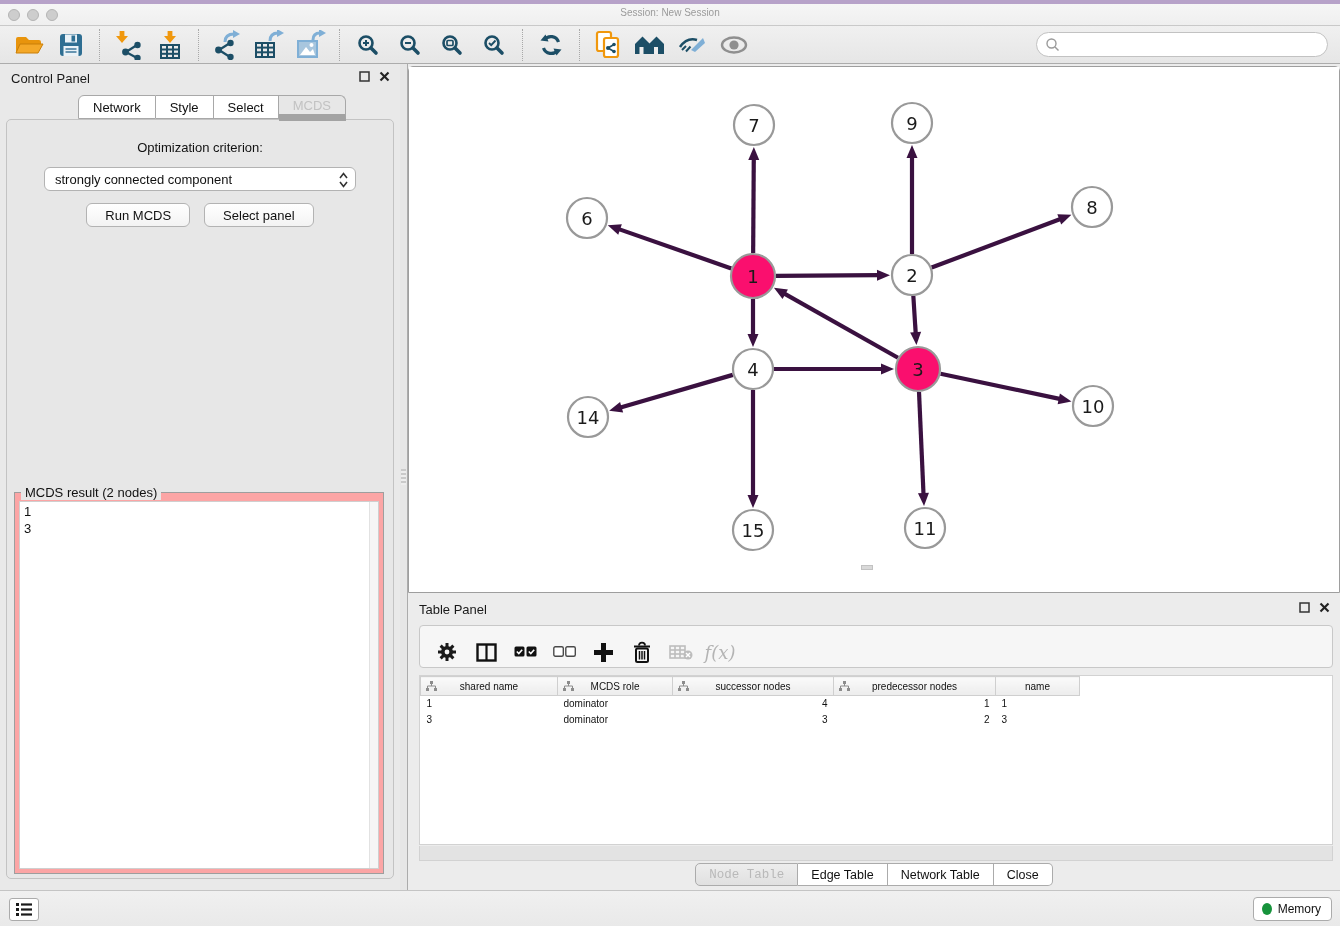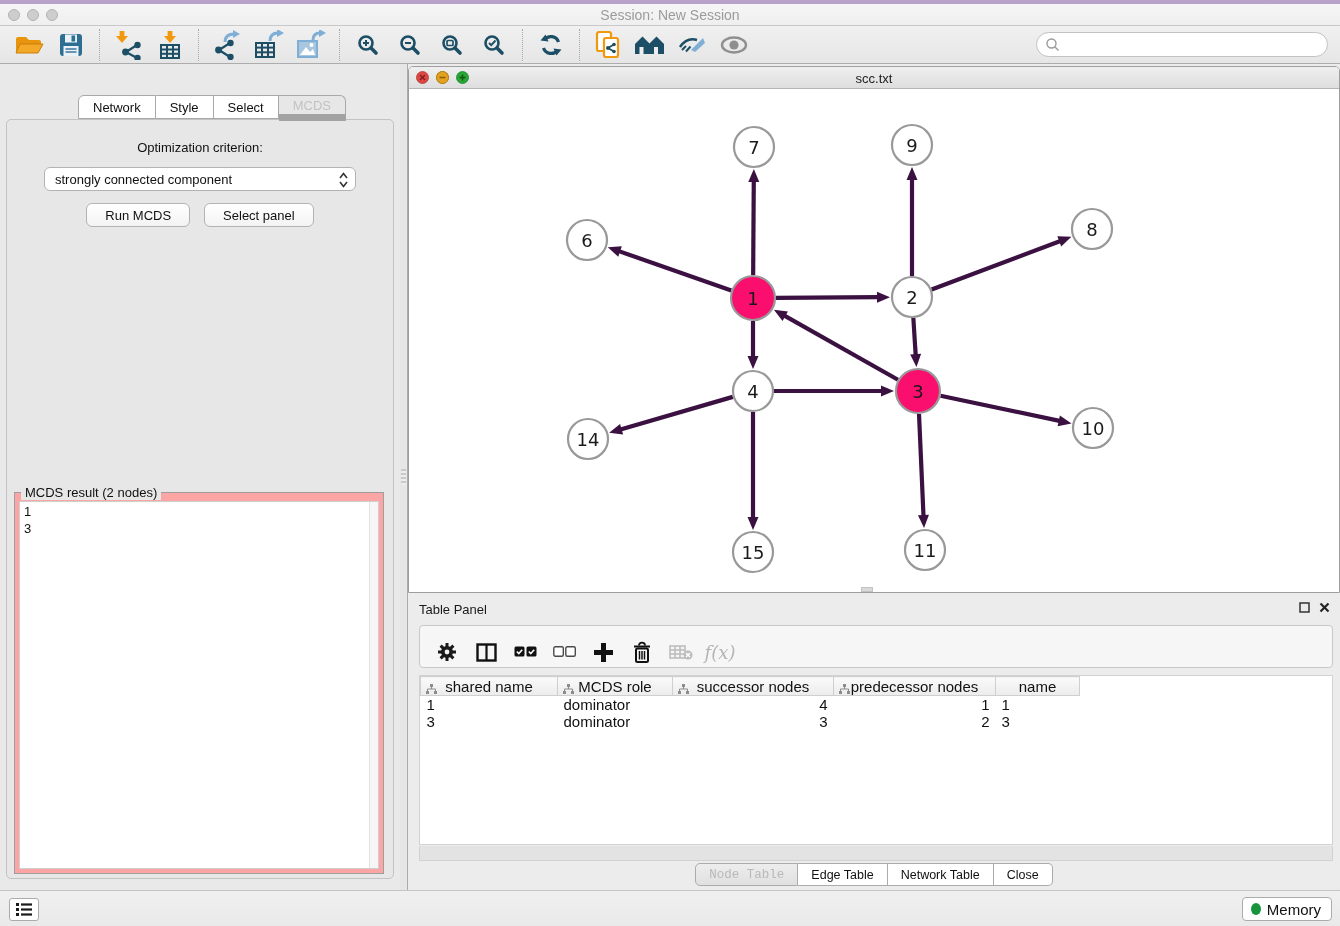--- a/index.html
+++ b/index.html
@@ -7,21 +7,21 @@
   body { font-family:"Liberation Sans", sans-serif; background:#ECECEC; position:relative; overflow:hidden; }
   .app { position:absolute; inset:0; width:1340px; height:926px; }
 
   
   .titlebar { position:absolute; left:0; top:0; width:1340px; height:26px;
     background:linear-gradient(#F7F7F7,#EFEFEF); border-bottom:1px solid #C9C9C9; }
   .titlebar .accent { position:absolute; left:0; top:0; width:100%; height:4px; background:#B7A2C9; }
   .traffic { position:absolute; top:9px; left:8px; display:flex; gap:7px; }
   .traffic .dot { width:12px; height:12px; border-radius:50%; background:#CDCDCD; border:1px solid #B4B4B4; }
   .win-title { position:absolute; top:7px; left:0; width:100%; text-align:center;
-    font-size:14px; color:#9B9B9B; }
+    font-size:10px; color:#9B9B9B; }
 
   
   .toolbar { position:absolute; left:0; top:26px; width:1340px; height:38px;
     background:linear-gradient(#F0F0F0,#E6E6E6); border-bottom:1px solid #ACACAC;
     display:flex; align-items:center; padding-left:8px; }
   .tbtn { width:34px; height:34px; display:flex; align-items:center; justify-content:center; margin:0 4px; }
   .tsep { width:1px; height:32px; border-left:1px dotted #A8A8A8; margin:0 7px; }
   .searchbox { position:absolute; right:12px; top:6px; width:292px; height:25px; background:#fff;
     border:1px solid #C2C2C2; border-radius:13px; display:flex; align-items:center; padding-left:8px; }
 
@@ -72,42 +72,42 @@
   .canvas { position:relative; width:930px; height:503px; background:#fff; overflow:hidden; }
   .canvas-nub { position:absolute; left:452px; bottom:0px; width:12px; height:5px; background:#D9D9D9; border:1px solid #C2C2C2; }
 
   
   .tpanel { position:absolute; left:408px; top:531px; width:932px; height:295px; background:#ECECEC; }
   .tp-toolbar { position:absolute; left:11px; top:30px; width:914px; height:43px; background:#F6F6F6;
     border:1px solid #C8C8C8; border-radius:4px; display:flex; align-items:flex-end; padding-left:12px; }
   .tp-toolbar .ticon { width:30px; height:30px; display:flex; align-items:center; justify-content:center; margin-right:9px; }
   .fx-label { font-family:"DejaVu Serif", serif; font-style:italic; font-size:18px; color:#B4B4B4; }
   .tablebox { position:absolute; left:11px; top:80px; width:914px; height:170px; background:#fff; border:1px solid #D2D2D2; }
-  .dtable { border-collapse:collapse; table-layout:fixed; font-size:15px; }
+  .dtable { border-collapse:collapse; table-layout:fixed; font-size:10px; }
   .dtable th { height:19px; background:linear-gradient(#FAFAFA,#ECECEC); border:1px solid #CFCFCF;
     font-weight:normal; color:#111; position:relative; text-align:center; }
   .dtable th .hicon { position:absolute; left:5px; top:4px; }
   .dtable td { height:16px; padding:0 6px; color:#111; background:#fff; }
   .col0 { width:137px; } .col1 { width:115px; } .col2 { width:161px; } .col3 { width:162px; } .col4 { width:84px; }
   td.num { text-align:right; }
   .tp-strip { position:absolute; left:11px; top:251px; width:914px; height:15px; background:#E3E3E3; border:1px solid #D2D2D2; border-top:none; }
   .tp-tabs { position:absolute; left:0; top:268px; width:932px; display:flex; justify-content:center; }
   .ttab { height:23px; padding:0 13px; background:#fff; border:1px solid #ABABAB; border-left:none;
     font-size:12.5px; color:#111; display:flex; align-items:center; }
   .ttab:first-child { border-left:1px solid #ABABAB; border-radius:5px 0 0 5px; }
   .ttab:last-child { border-radius:0 5px 5px 0; }
   .ttab.sel { background:linear-gradient(#EDEDED,#E0E0E0); color:#B9B9B9;font-family:Liberation Mono, monospace; }
 
   
   .statusbar { position:absolute; left:0; top:890px; width:1340px; height:36px;
     background:linear-gradient(#F0F0F0,#E9E9E9); border-top:1px solid #C4C4C4; }
   .list-btn { position:absolute; left:9px; top:7px; width:30px; height:23px; background:#fff;
     border:1px solid #ABABAB; border-radius:3px; display:flex; align-items:center; justify-content:center; }
   .mem-btn { position:absolute; right:8px; top:6px; height:24px; padding:0 10px 0 8px; background:#fff;
-    border:1px solid #ABABAB; border-radius:4px; display:flex; align-items:center; gap:6px; font-size:15px; color:#111; }
+    border:1px solid #ABABAB; border-radius:4px; display:flex; align-items:center; gap:6px; font-size:12px; color:#111; }
   .mem-dot { width:10px; height:12px; border-radius:50%; background:#17933C; }
 </style>
 </head>
 <body>
 
 <div class="app">
 
   <div class="titlebar">
     <div class="accent"></div>
     <div class="traffic">
@@ -275,20 +275,32 @@
       <svg width="16" height="16" viewBox="0 0 16 16">
         <circle cx="6.5" cy="6.5" r="4.5" fill="none" stroke="#9A9A9A" stroke-width="1.4"></circle>
         <line x1="10" y1="10" x2="13.5" y2="13.5" stroke="#9A9A9A" stroke-width="1.4"></line>
       </svg>
     </div>
   </div>
 
   <div class="content">
 
     <div class="cpanel">
+      <div class="panel-head">
+        <span class="ptitle">Control Panel</span>
+        <span class="panel-ctrls">
+          <svg width="11" height="11" viewBox="0 0 11 11">
+            <rect x="1" y="1" width="9" height="9" fill="none" stroke="#333" stroke-width="1.5"></rect>
+          </svg>
+          <svg width="11" height="11" viewBox="0 0 11 11">
+            <line x1="1.5" y1="1.5" x2="9.5" y2="9.5" stroke="#222" stroke-width="2.2"></line>
+            <line x1="9.5" y1="1.5" x2="1.5" y2="9.5" stroke="#222" stroke-width="2.2"></line>
+          </svg>
+        </span>
+      </div>
       <div class="ctabs">
         <div class="ctab">Network</div>
         <div class="ctab">Style</div>
         <div class="ctab">Select</div>
         <div class="ctab sel">MCDS</div>
       </div>
       <div class="cbody">
         <div class="opt-label">Optimization criterion:</div>
         <div class="dropdown">
           <span>strongly connected component</span>
@@ -312,40 +324,20 @@
           </div>
         </div>
       </div>
     </div>
 
     <div class="vsplit">
         <div class="grip"></div>
       </div>
 
     <div class="netwin">
-      <div class="net-titlebar">
-        <div class="net-traffic">
-          <svg width="13" height="13" viewBox="0 0 13 13">
-            <circle cx="6.5" cy="6.5" r="6" fill="#DF4744" stroke="#B03A34" stroke-width="0.8"></circle>
-            <line x1="4" y1="4" x2="9" y2="9" stroke="#7E201D" stroke-width="1.4"></line>
-            <line x1="9" y1="4" x2="4" y2="9" stroke="#7E201D" stroke-width="1.4"></line>
-          </svg>
-          <svg width="13" height="13" viewBox="0 0 13 13">
-            <circle cx="6.5" cy="6.5" r="6" fill="#E5A question1F" stroke="#B28117" stroke-width="0.8"></circle>
-            <circle cx="6.5" cy="6.5" r="6" fill="#E3A21E" stroke="#B28117" stroke-width="0.8"></circle>
-            <line x1="3.5" y1="6.5" x2="9.5" y2="6.5" stroke="#8E5E0A" stroke-width="1.6"></line>
-          </svg>
-          <svg width="13" height="13" viewBox="0 0 13 13">
-            <circle cx="6.5" cy="6.5" r="6" fill="#2BA535" stroke="#128A24" stroke-width="0.8"></circle>
-            <line x1="3.5" y1="6.5" x2="9.5" y2="6.5" stroke="#0E5B18" stroke-width="1.6"></line>
-            <line x1="6.5" y1="3.5" x2="6.5" y2="9.5" stroke="#0E5B18" stroke-width="1.6"></line>
-          </svg>
-        </div>
-        <div class="net-title">scc.txt</div>
-      </div>
       <div class="canvas">
         <svg id="graph-svg" width="930" height="503" viewBox="0 0 930 503">
             <g>
               <line x1="344.15231454074666" y1="186.0005043472541" x2="344.7814617458852" y2="90.99927637133106" stroke="#3A1140" stroke-width="4.2"></line>
               <polygon points="344.85430783059013,79.99951758088737 350.26809639843344,93.03565555740056 339.26833760798974,92.96280947269562" fill="#3A1140"></polygon>
             </g>
             <g>
               <line x1="322.28718253123094" y1="201.4135938964542" x2="209.153172889973" y2="161.8848435398701" stroke="#3A1140" stroke-width="4.2"></line>
               <polygon points="198.76878192664867,158.2565623599134 212.85538456419212,157.35233554547278 209.22710338423545,167.73672650879712" fill="#3A1140"></polygon>
             </g>

